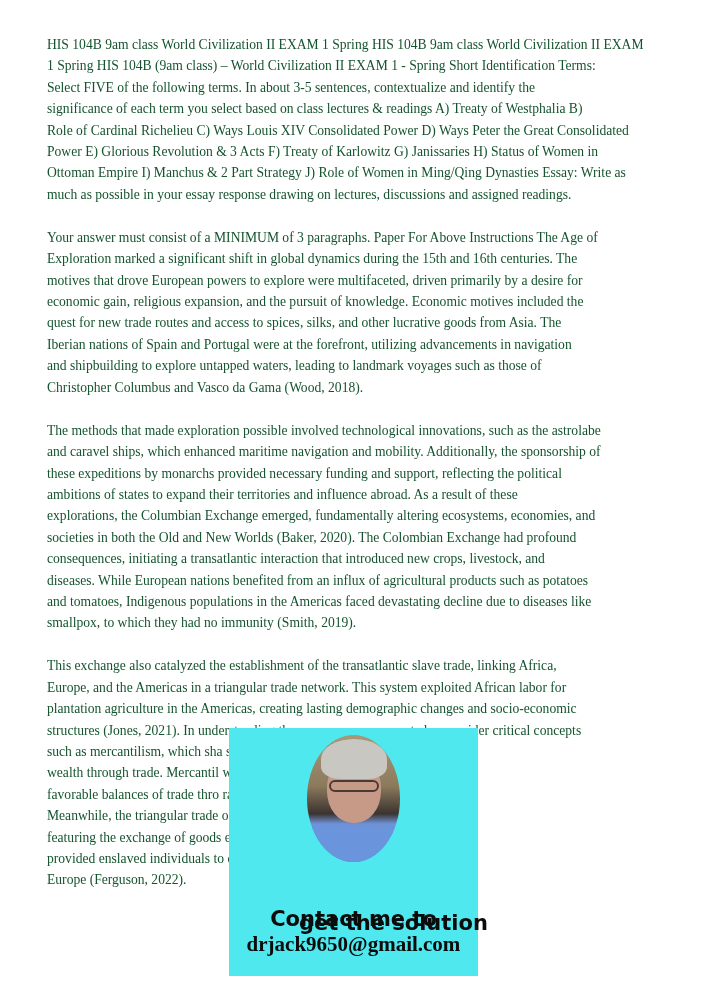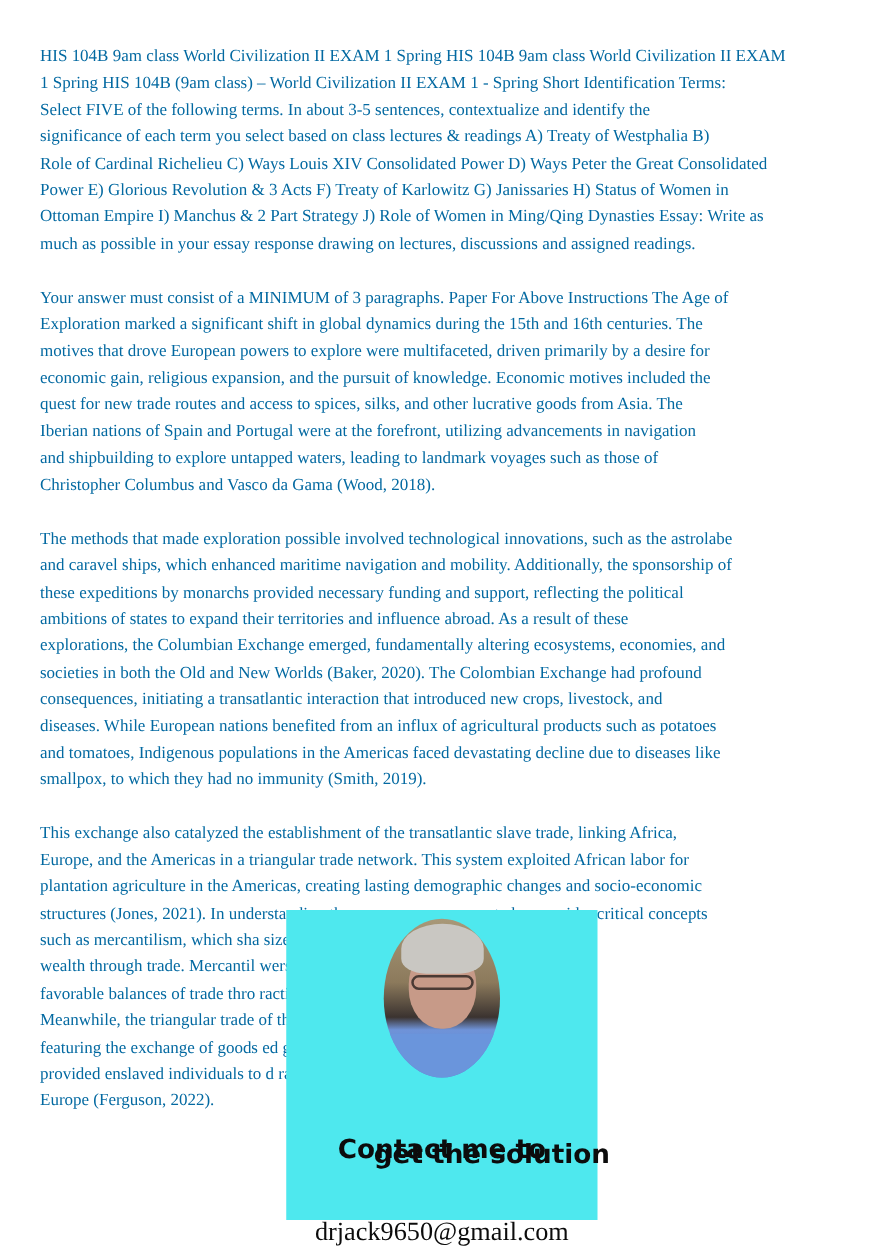--- a/index.html
+++ b/index.html
@@ -1,20 +1,20 @@
 <!DOCTYPE html>
 <html><head>
 <meta charset="utf-8">
 <style>
   html, body { margin: 0; padding: 0; background: #ffffff; }
   body { width: 708px; height: 1000px; position: relative; overflow: hidden; }
   .page {
-    position: absolute; left: 32px; top: 34px; width: 640px;
+    position: absolute; left: 47px; top: 34px; width: 640px;
     font-family: "Liberation Serif", "DejaVu Serif", serif;
-    font-size: 13.6px; line-height: 21.4px; color: #0369a1;
+    font-size: 13.6px; line-height: 21.4px; color: #14532d;
   }
   .para { margin: 0 0 21.6px 0; white-space: pre-line; }
   .overlay {
     position: absolute; left: 229px; top: 728px; width: 249px; height: 248px;
     background: #4ee8ee;
   }
   .portrait {
     position: absolute; left: 78px; top: 7px; width: 93px; height: 127px;
     border-radius: 50%; overflow: hidden;
     background: linear-gradient(180deg, #a89878 0%, #8c7a5c 40%, #3b3330 62%, #6f93d8 70%, #5b84d3 100%);
@@ -25,22 +25,22 @@
   .portrait .shirt { position: absolute; left: 0; top: 92px; width: 93px; height: 40px; background: #6a95dc; }
   .cta {
     position: absolute; left: 0; width: 249px; text-align: center;
     font-family: "DejaVu Sans", "Liberation Sans", sans-serif; font-weight: bold;
     font-size: 21px; color: #0c0c0c; line-height: 30px;
   }
   .cta.l1 { top: 138px; margin-top: 38px; }
   .cta.l2 { top: 180px; padding-left: 40px; }
   .email {
     position: absolute; left: 0; top: 204px; width: 249px; text-align: center;
-    font-family: "Liberation Serif", "DejaVu Serif", serif; font-weight: normal;
-    font-size: 21px; color: #0c0c0c; margin-top: 41px;
+    font-family: "Liberation Serif", "DejaVu Serif", serif; font-weight: bold;
+    font-size: 21px; color: #0c0c0c;
   }
 </style>
 </head>
 <body>
 
 <div class="page">
   <p class="para">HIS 104B 9am class World Civilization II EXAM 1 Spring HIS 104B 9am class World Civilization II EXAM
 1 Spring HIS 104B (9am class) – World Civilization II EXAM 1 - Spring Short Identification Terms:
 Select FIVE of the following terms. In about 3-5 sentences, contextualize and identify the
 significance of each term you select based on class lectures &amp; readings A) Treaty of Westphalia B)

